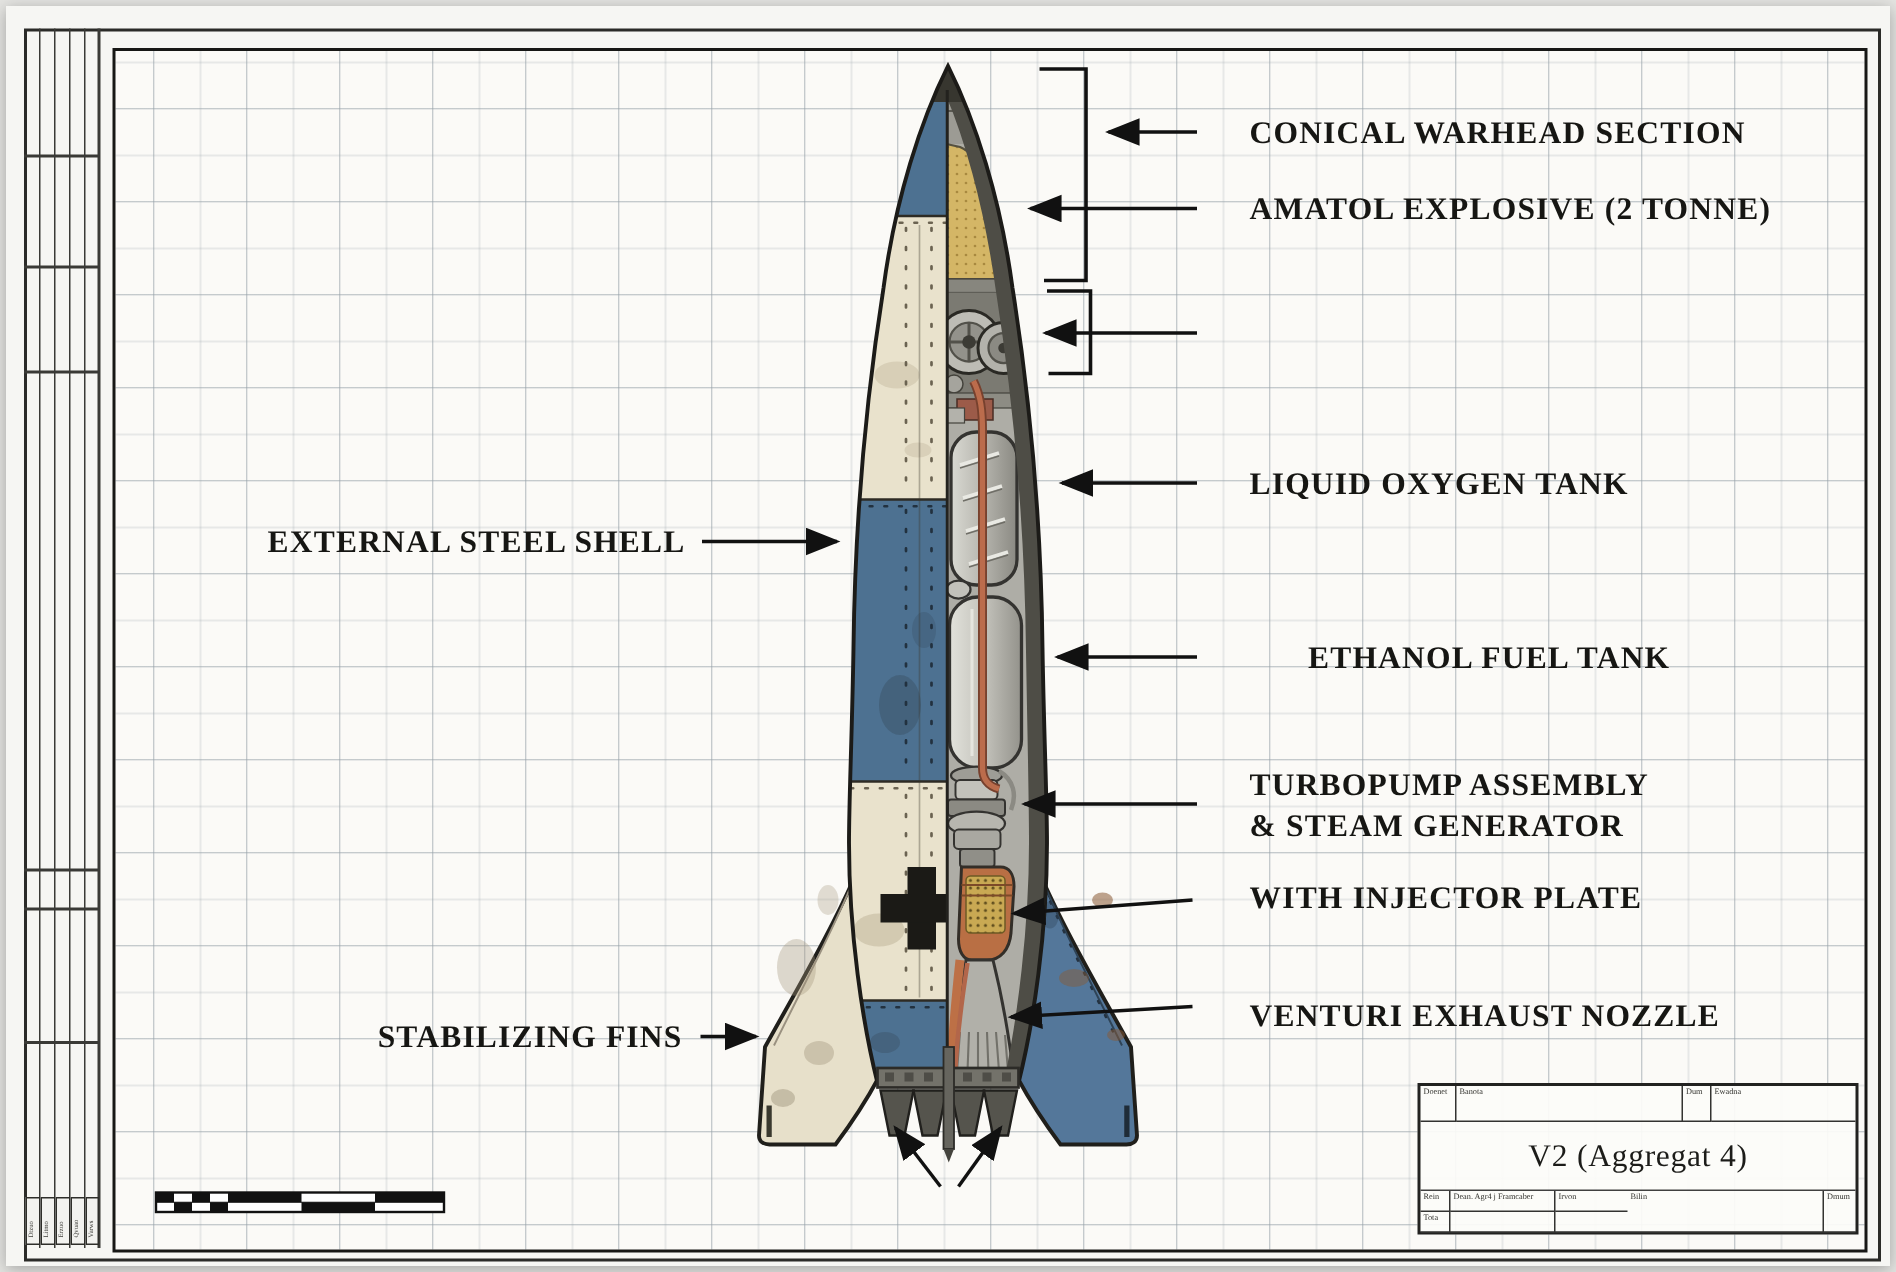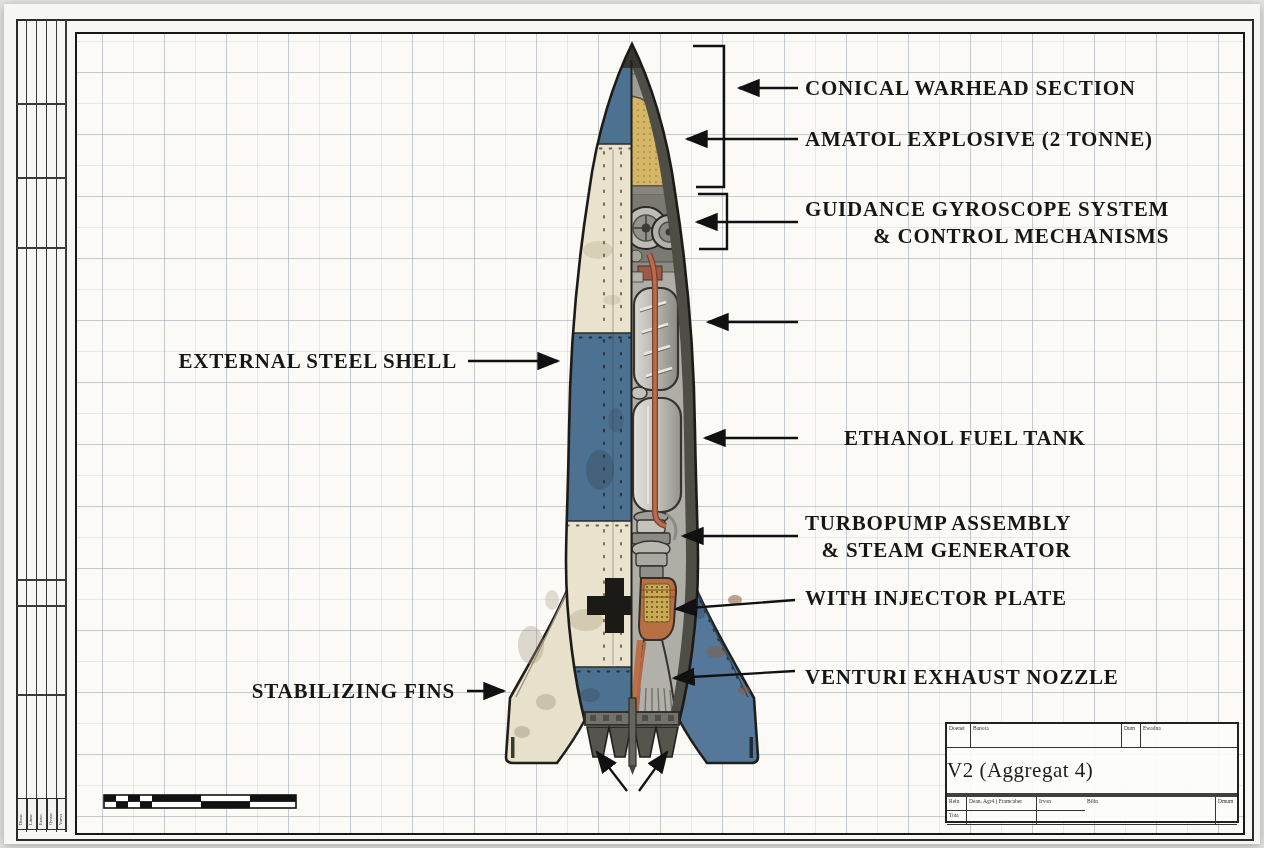--- a/index.html
+++ b/index.html
@@ -22,32 +22,32 @@
            linear-gradient(to right, rgba(150,160,168,.42) 1px, transparent 1px),
            linear-gradient(to bottom, rgba(150,160,168,.42) 1px, transparent 1px),
            linear-gradient(to right, rgba(150,160,168,.20) 1px, transparent 1px),
            linear-gradient(to bottom, rgba(150,160,168,.20) 1px, transparent 1px);
          background-size:62px 62px,62px 62px,31px 31px,31px 31px;
          background-position:25px 38px,25px 38px,56px 7px,56px 7px;}
   
   .callout{position:absolute;color:#161613;font-size:21px;font-weight:600;
            letter-spacing:.8px;line-height:27px;white-space:nowrap;z-index:5;}
   .callout span{display:block;}
-  .callout.right-col{text-align:right;}
+  .callout.right-col{text-align:left;margin-left:28px;}
   .callout.left-col{text-align:right;}
   
   #title-block{position:absolute;left:945px;top:722px;width:294px;height:101px;
       border:2px solid #222220;background:rgba(252,252,249,.93);box-sizing:border-box;z-index:4;
       font-family:"Liberation Serif",serif;color:#33332f;}
   .tb-row{display:flex;box-sizing:border-box;}
   .tb-cell{box-sizing:border-box;border-right:1px solid #333331;border-bottom:1px solid #333331;
       font-size:5.5px;padding:1px 2px;overflow:hidden;white-space:nowrap;}
   .tb-cell:last-child{border-right:none;}
-  #tb-title-row{height:45px;display:flex;align-items:center;
-      border-bottom:4px solid #404040;}
+  #tb-title-row{height:45px;display:flex;align-items:center;justify-content:center;
+      border-bottom:1px solid #404040;}
   #tb-title-row div{font-size:21px;color:#1c1c19;letter-spacing:.5px;}
   svg{position:absolute;left:0;top:0;z-index:3;}
 </style>
 </head>
 <body>
 
 <div id="stage">
   <div id="sheet">
     <div id="outer-border"></div>
 
@@ -300,24 +300,23 @@
       <line x1="104" y1="801.5" x2="296" y2="801.5" stroke="#111" stroke-width=".8"></line>
     </g>
   </svg>
 
   <div class="callout right-col" style="left:805px;top:75px">
       <span>CONICAL WARHEAD SECTION</span>
     </div>
   <div class="callout right-col" style="left:805px;top:126px">
       <span>AMATOL EXPLOSIVE (2 TONNE)</span>
     </div>
-  <div class="callout right-col" style="left:805px;top:196px">
-    <span>GUIDANCE GYROSCOPE SYSTEM</span>
-      <span>&amp; CONTROL MECHANISMS</span>
-  </div>
+  <div class="callout right-col" style="left:805px;top:309px">
+      <span>LIQUID OXYGEN TANK</span>
+    </div>
   <div class="callout right-col" style="left:844px;top:425px">
       <span>ETHANOL FUEL TANK</span>
     </div>
   <div class="callout right-col" style="left:805px;top:510px">
     <span>TURBOPUMP ASSEMBLY</span>
       <span>&amp; STEAM GENERATOR</span>
   </div>
   <div class="callout right-col" style="left:805px;top:585px">
       <span>WITH INJECTOR PLATE</span>
   </div>

